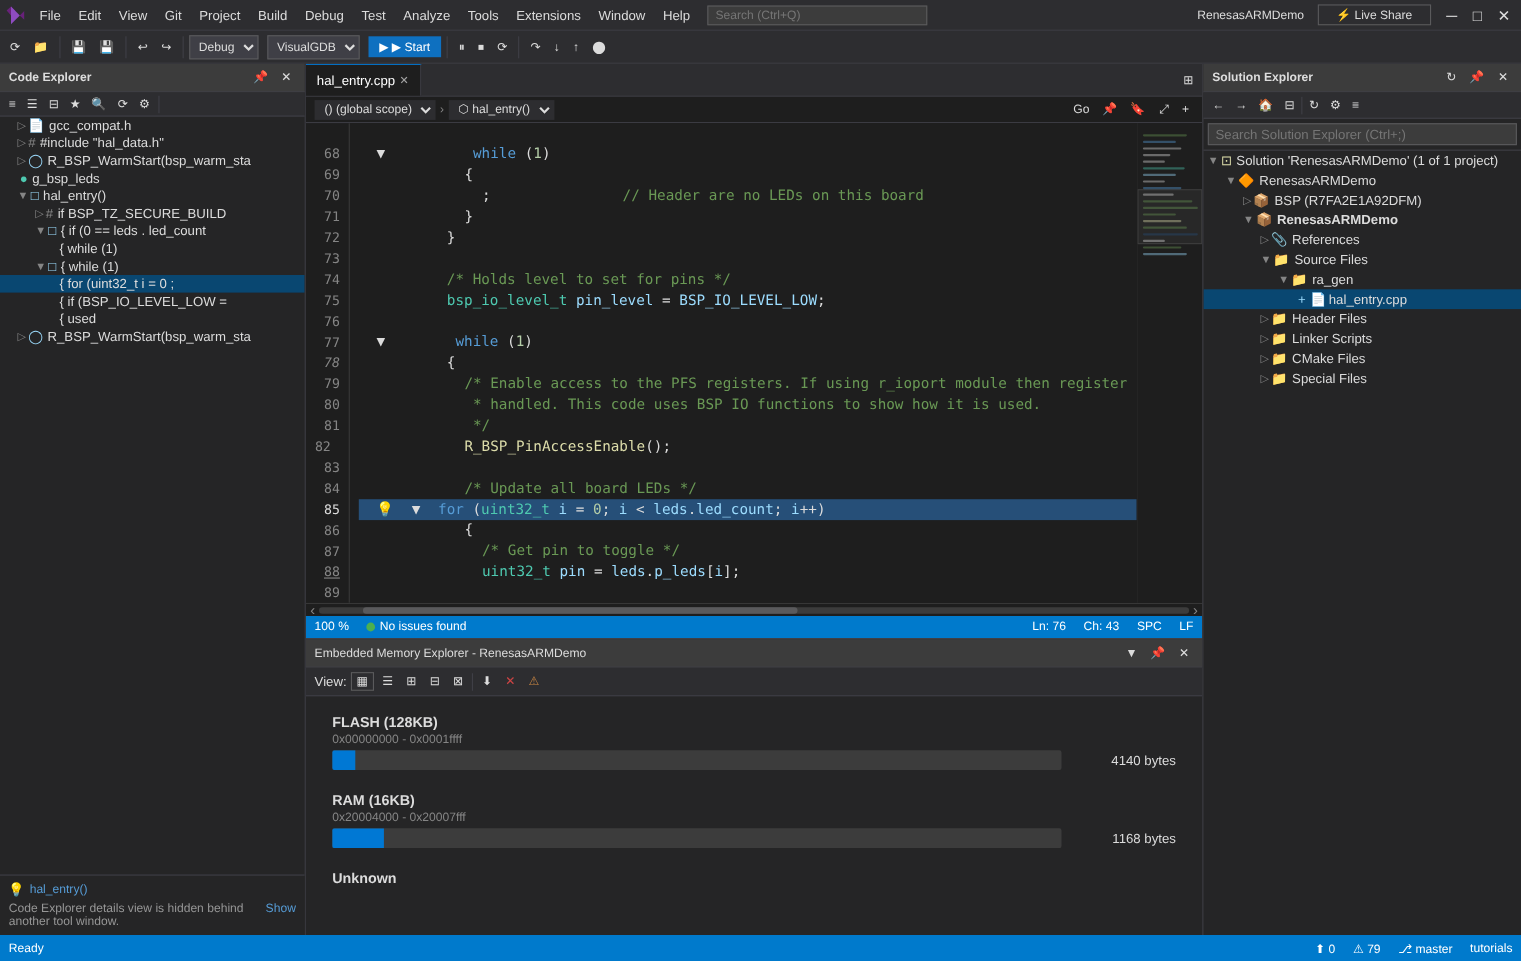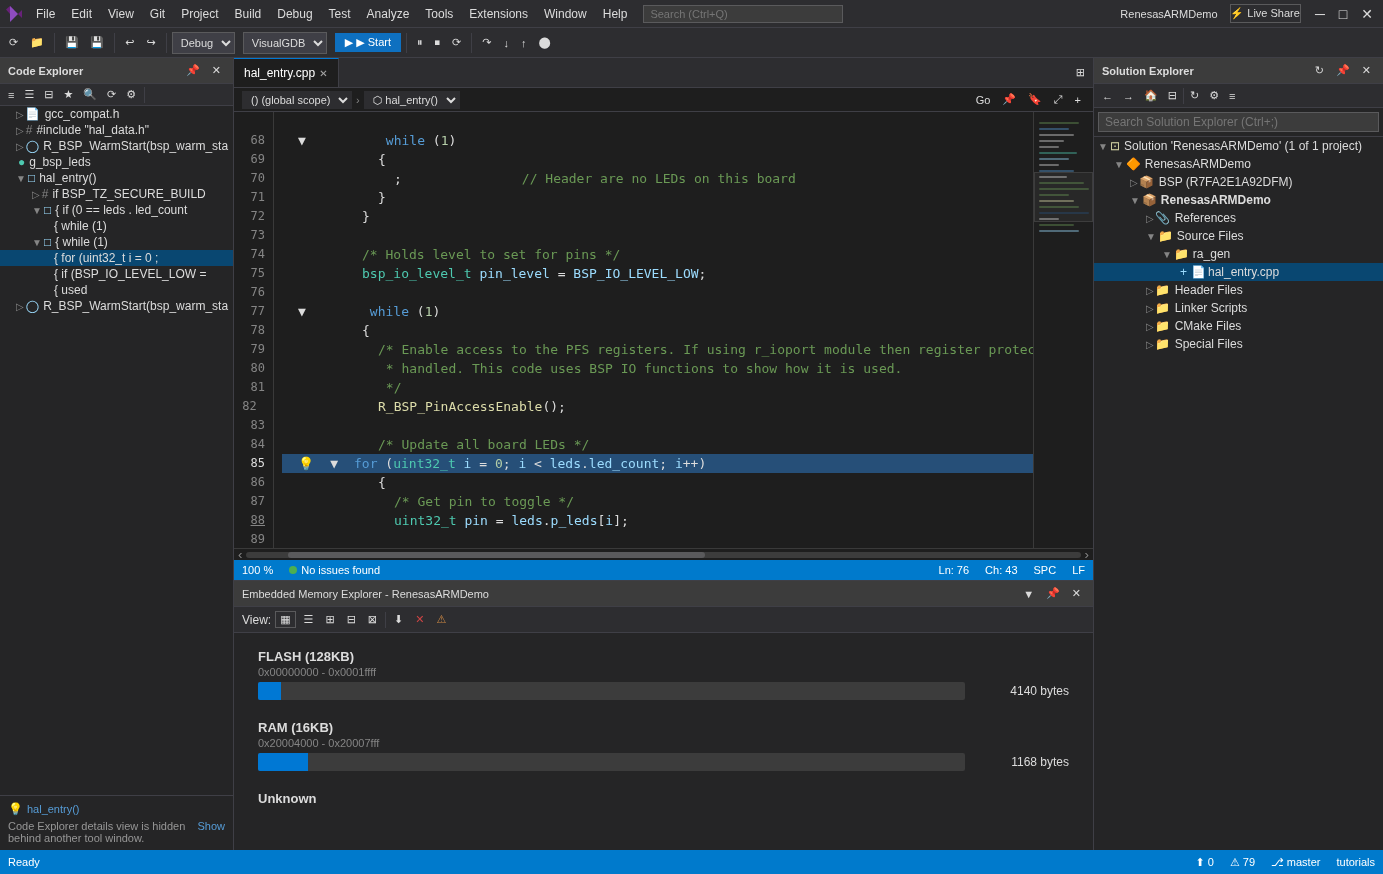--- a/index.html
+++ b/index.html
@@ -10,24 +10,24 @@
     .menu-bar .logo { width: 28px; height: 28px; display: flex; align-items: center; justify-content: center; }
     .menu-bar .logo svg { width: 18px; height: 18px; }
     .menu-item { padding: 4px 8px; color: #dcdcdc; cursor: pointer; font-size: 12px; }
 
     
     .toolbar { background: #2d2d30; height: 30px; display: flex; align-items: center; padding: 0 4px; border-bottom: 1px solid #3f3f46; gap: 2px; }
     .toolbar-btn { background: transparent; border: none; color: #dcdcdc; cursor: pointer; padding: 3px 5px; font-size: 11px; display: flex; align-items: center; gap: 2px; }
     .toolbar-sep { width: 1px; height: 20px; background: #3f3f46; margin: 0 3px; }
     .toolbar-dropdown { background: #3f3f46; border: 1px solid #5a5a5c; color: #dcdcdc; font-size: 11px; padding: 2px 4px; height: 22px; cursor: pointer; }
     .start-btn { background: #0e70c0; border: none; color: white; padding: 3px 10px; font-size: 11px; cursor: pointer; display: flex; align-items: center; gap: 3px; }
-    .liveshare-btn { background: transparent; border: 1px solid #5a5a5c; color: #dcdcdc; padding: 2px 0; font-size: 11px; cursor: pointer; margin-left: auto; margin-right: 8px; }
-
-    
-    .left-panel { width: 234px; background: #252526; border-right: 1px solid #3f3f46; display: flex; flex-direction: column; }
+    .liveshare-btn { background: transparent; border: 1px solid #5a5a5c; color: #dcdcdc; padding: 2px 16px; font-size: 11px; cursor: pointer; margin-left: auto; margin-right: 8px; }
+
+    
+    .left-panel { width: 278px; background: #252526; border-right: 1px solid #3f3f46; display: flex; flex-direction: column; }
     .panel-header { background: #3c3c3c; padding: 4px 8px; font-size: 11px; font-weight: bold; display: flex; align-items: center; justify-content: space-between; border-bottom: 1px solid #3f3f46; }
     .panel-toolbar { background: #2d2d30; padding: 2px 4px; display: flex; align-items: center; gap: 2px; border-bottom: 1px solid #3f3f46; }
     .panel-icon-btn { background: transparent; border: none; color: #dcdcdc; cursor: pointer; padding: 2px 4px; font-size: 11px; }
     .tree-area { flex: 1; overflow-y: auto; overflow-x: hidden; }
     .tree-item { display: flex; align-items: center; padding: 1px 0; padding-left: 4px; font-size: 12px; cursor: pointer; white-space: nowrap; }
     .tree-item.selected { background: #094771; }
 
     
     .editor-area { flex: 1; display: flex; flex-direction: column; background: #1e1e1e; }
     .tab-bar { background: #2d2d30; display: flex; align-items: stretch; border-bottom: 1px solid #3f3f46; height: 30px; }
@@ -286,21 +286,21 @@
           <div style="height:19px;">68</div>
           <div style="height:19px;">69</div>
           <div style="height:19px;">70</div>
           <div style="height:19px;">71</div>
           <div style="height:19px;">72</div>
           <div style="height:19px;">73</div>
           <div style="height:19px;">74</div>
           <div style="height:19px;">75</div>
           <div style="height:19px;">76</div>
           <div style="height:19px;">77</div>
-          <div style="height:19px;">78</div>
+          <div style="height:19px;font-style:italic;">78</div>
           <div style="height:19px;">79</div>
           <div style="height:19px;">80</div>
           <div style="height:19px;">81</div>
           <div style="height:19px;text-align:center;">82</div>
           <div style="height:19px;">83</div>
           <div style="height:19px;">84</div>
           <div style="height:19px; color:#dcdcdc;">85</div>
           <div style="height:19px;">86</div>
           <div style="height:19px;">87</div>
           <div style="height:19px;text-decoration:underline;">88</div>

